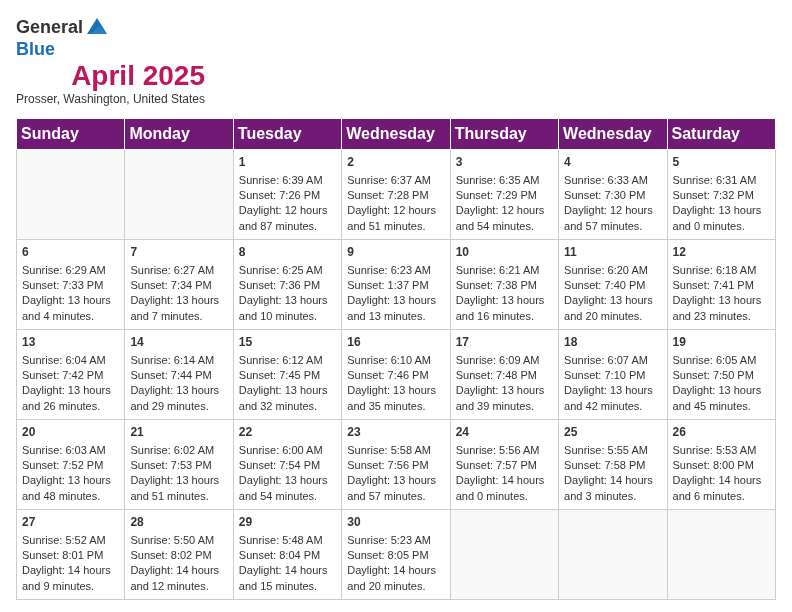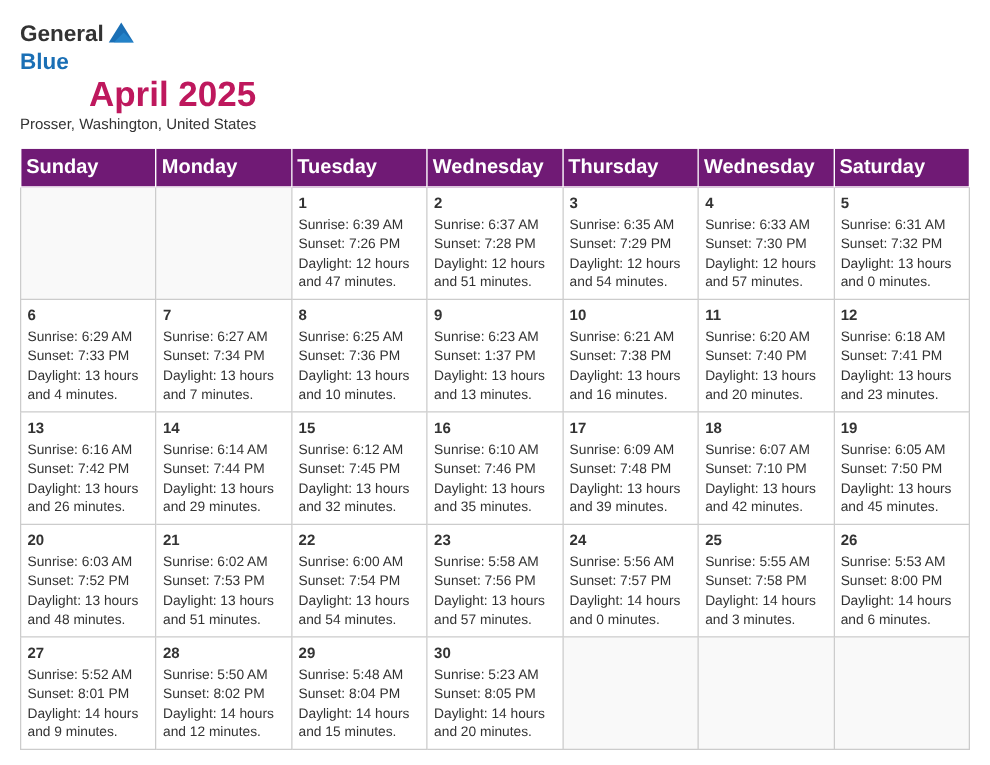--- a/index.html
+++ b/index.html
@@ -122,21 +122,21 @@
   </thead>
   <tbody id="calendar-body">
   <tr>
         <td class="empty"></td>
         <td class="empty"></td>
         <td>
           <span class="day-num">1</span>
           <div>Sunrise: 6:39 AM</div>
           <div>Sunset: 7:26 PM</div>
           <div>Daylight: 12 hours</div>
-          <div>and 47 minutes.</div>
+          <div>and 87 minutes.</div>
         </td>
         <td>
           <span class="day-num">2</span>
           <div>Sunrise: 6:37 AM</div>
           <div>Sunset: 7:28 PM</div>
           <div>Daylight: 12 hours</div>
           <div>and 51 minutes.</div>
         </td>
         <td>
           <span class="day-num">3</span>
@@ -207,21 +207,21 @@
           <span class="day-num">12</span>
           <div>Sunrise: 6:18 AM</div>
           <div>Sunset: 7:41 PM</div>
           <div>Daylight: 13 hours</div>
           <div>and 23 minutes.</div>
         </td>
       </tr>
       <tr>
         <td>
           <span class="day-num">13</span>
-          <div>Sunrise: 6:16 AM</div>
+          <div>Sunrise: 6:04 AM</div>
           <div>Sunset: 7:42 PM</div>
           <div>Daylight: 13 hours</div>
           <div>and 26 minutes.</div>
         </td>
         <td>
           <span class="day-num">14</span>
           <div>Sunrise: 6:14 AM</div>
           <div>Sunset: 7:44 PM</div>
           <div>Daylight: 13 hours</div>
           <div>and 29 minutes.</div>

